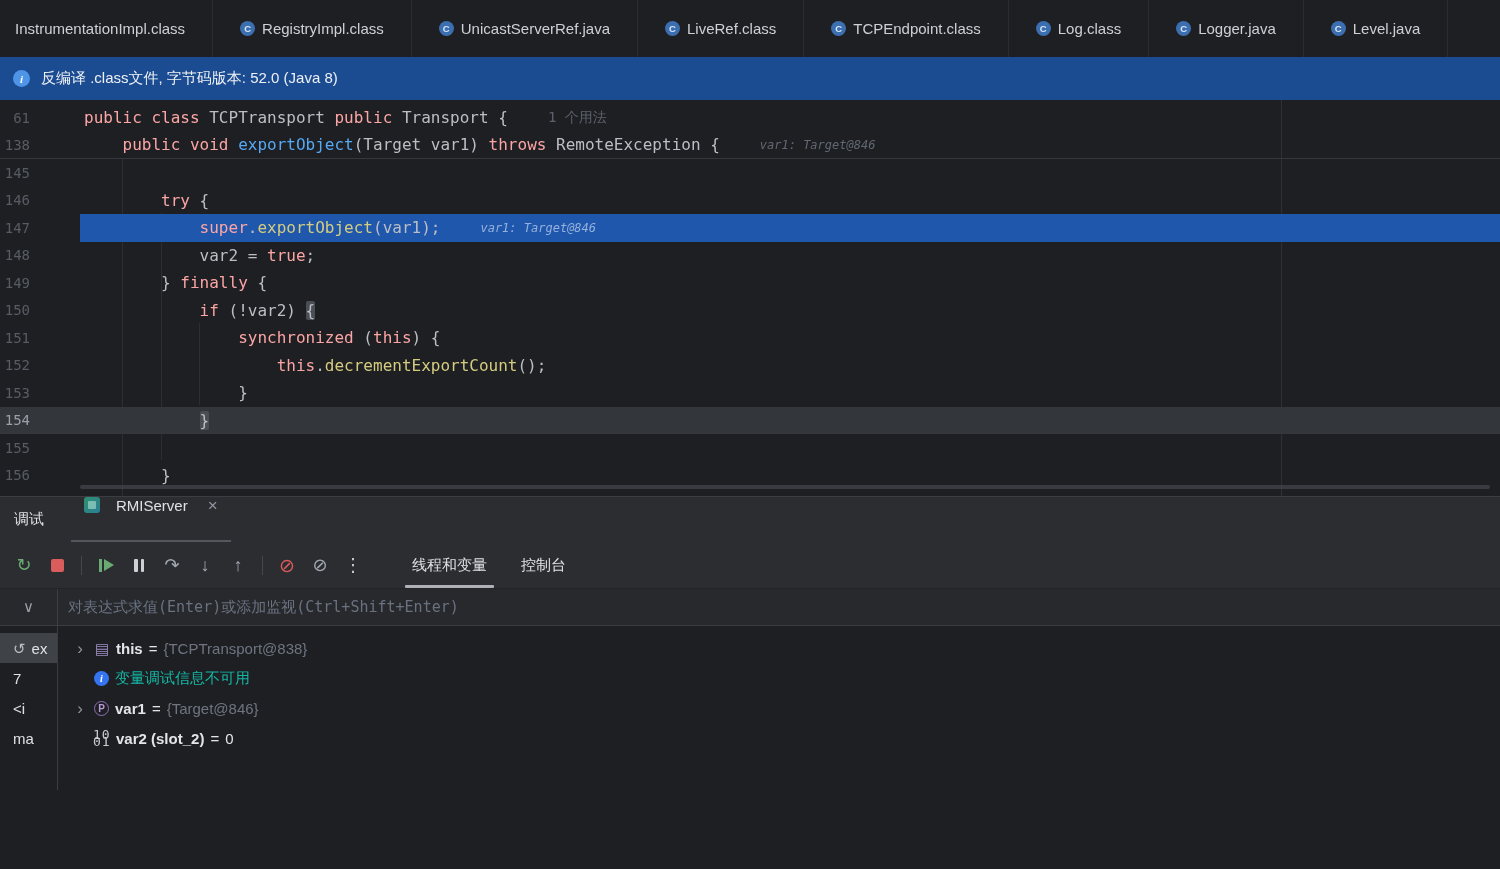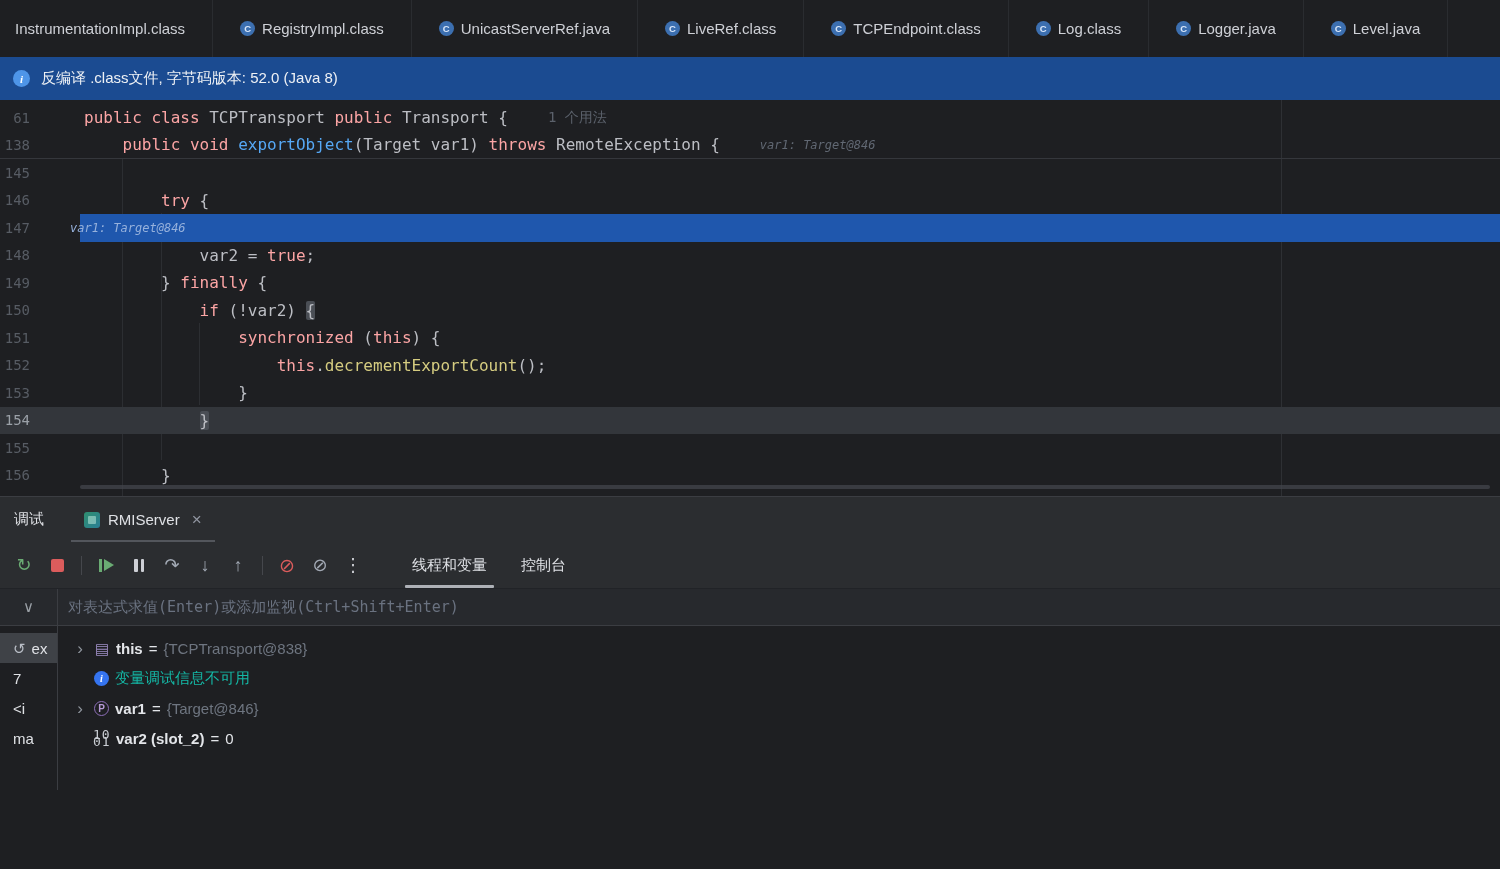--- a/index.html
+++ b/index.html
@@ -44,21 +44,21 @@
   .hint.usages{font-style:normal;color:#5b616b;font-size:14px;}
   .line.exec .hint{color:#96b1dc;}
   .hscroll{position:absolute;left:80px;width:1410px;bottom:7px;height:4px;border-radius:2px;
            background:#43464c;opacity:.75;z-index:6;}
 
   
   .debugger{height:294px;border-top:1px solid #3b3d42;background:#2b2d30;display:flex;
             flex-direction:column;box-sizing:border-box;}
   .dbg-header{height:45px;flex:none;display:flex;align-items:stretch;}
   .dbg-title{align-self:center;margin-left:14px;font-size:15px;color:#dfe1e5;}
-  .session-tab{margin-left:27px;display:flex;align-items:center;gap:8px;padding:0 13px;
+  .session-tab{margin-left:27px;display:flex;align-items:flex-start;gap:16px;padding:0 13px;
                position:relative;color:#dfe1e5;font-size:15px;}
   .session-tab::after{content:"";position:absolute;left:0;right:0;bottom:0;height:2px;background:#53565c;}
   .run-icon{flex:none;width:16px;height:16px;border-radius:3px;
             background:linear-gradient(135deg,#2f8f6f,#2a7f96);position:relative;}
   .run-icon::after{content:"";position:absolute;inset:4px;border-radius:1px;background:rgba(220,255,240,.45);}
   .close-x{color:#9196a1;font-size:17px;line-height:1;margin-left:4px;}
 
   .dbg-toolbar{height:46px;flex:none;display:flex;align-items:center;padding-left:8px;}
   .ticons{display:flex;align-items:center;gap:1px;}
   .tbtn{width:32px;height:30px;display:flex;align-items:center;justify-content:center;border-radius:4px;}
@@ -178,20 +178,21 @@
           <span class="ln">145</span>
           <span class="codetext"></span>
         </div>
         <div class="line">
           <span class="ln">146</span>
           <span class="codetext">        <span class="tk-kw">try </span><span class="tk-pl">{</span></span>
         </div>
         <div class="line exec">
           <div class="hlbar exec-bar"></div>
           <span class="ln">147</span>
+          <span class="codetext">            <span class="tk-kw">super</span><span class="tk-pl">.</span><span class="tk-mc">exportObject</span><span class="tk-pl">(var1);</span></span>
           <span class="hint value">var1: Target@846</span>
         </div>
         <div class="line">
           <span class="ln">148</span>
           <span class="codetext">            <span class="tk-pl">var2 = </span><span class="tk-kw">true</span><span class="tk-pl">;</span></span>
         </div>
         <div class="line">
           <span class="ln">149</span>
           <span class="codetext">        <span class="tk-pl">} </span><span class="tk-kw">finally </span><span class="tk-pl">{</span></span>
         </div>

